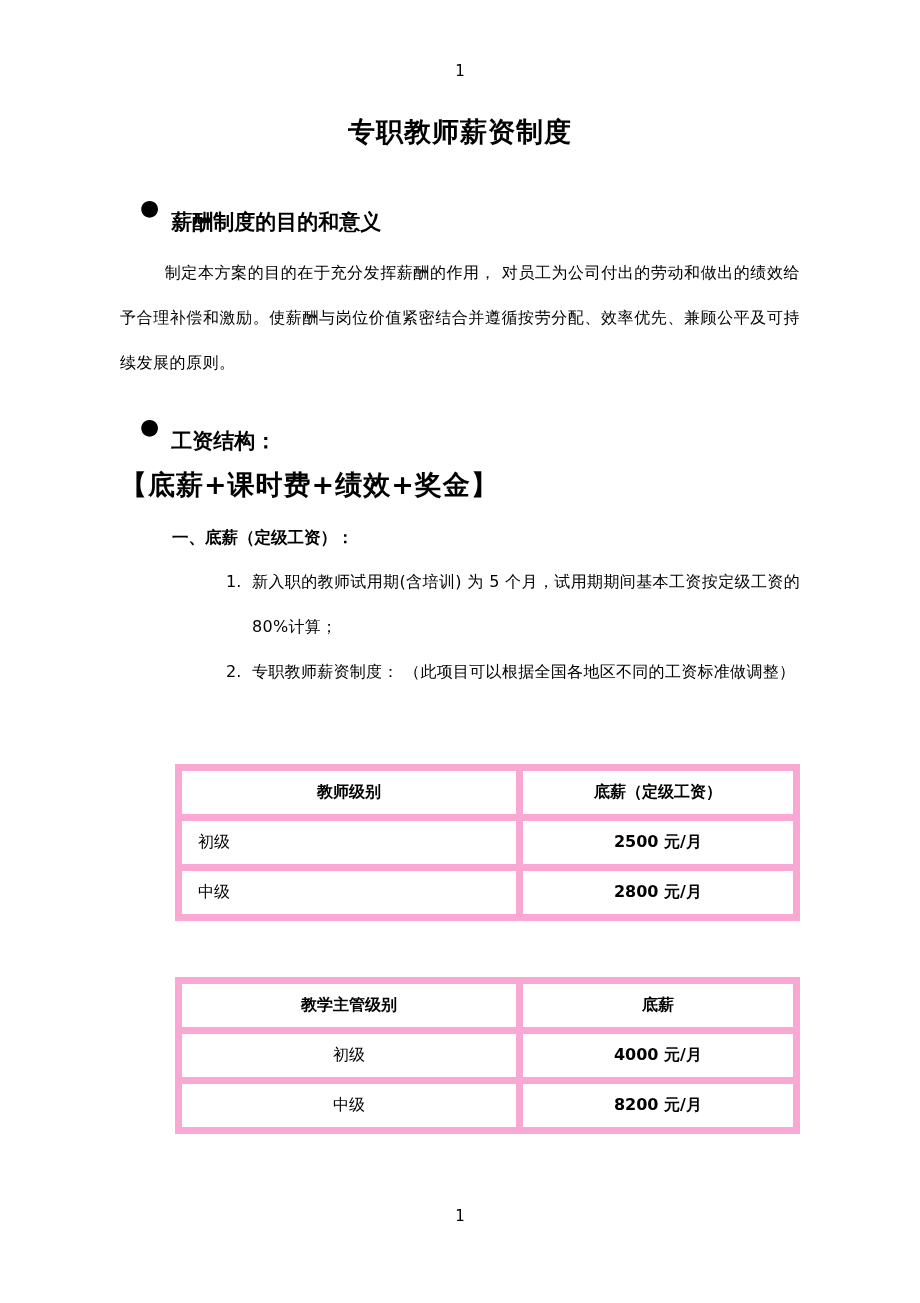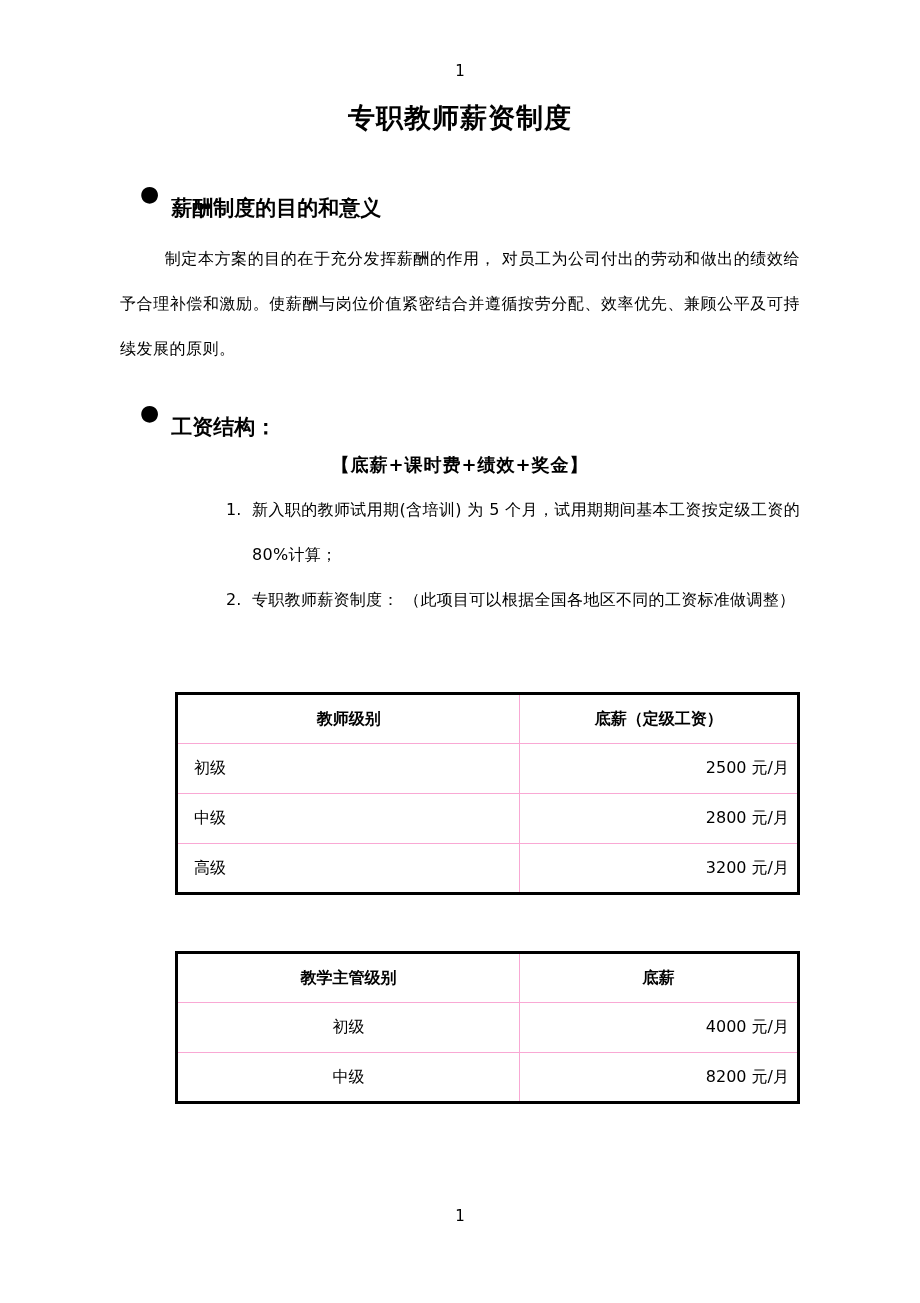--- a/index.html
+++ b/index.html
@@ -23,21 +23,21 @@
     color: #000;
   }
   .page-num.top { padding-top: 62px; }
   .page-num.bottom {
     position: absolute;
     bottom: 78px;
     left: 0;
     right: 0;
   }
   .doc-title {
-    margin-top: 20px;
+    margin-top: 34px;
     text-align: center;
     font-size: 27px;
     font-weight: 700;
     letter-spacing: 1px;
   }
   .bullet-heading {
     margin-top: 30px;
     padding-left: 20px;
     display: flex;
     align-items: center;
@@ -56,22 +56,22 @@
     margin-top: 14px;
     font-size: 16px;
     line-height: 45px;
     text-indent: 2.8em;
     text-align: justify;
     letter-spacing: 0.5px;
   }
   .structure-heading { margin-top: 14px; }
   .formula {
     margin-top: 12px;
-    text-align: center;
-    font-size: 18px;
+    text-align: left;
+    font-size: 27px;
     font-weight: 700;
     letter-spacing: 1px;
   }
   .subheading {
     margin-top: 24px;
     margin-left: 52px;
     font-size: 16.5px;
     font-weight: 700;
   }
   .num-list { margin-top: 10px; }
@@ -92,31 +92,31 @@
   .salary-table {
     border-collapse: collapse;
     margin-left: 55px;
     width: 625px;
     border: 3px solid #000;
     font-size: 16px;
   }
   .salary-table.first { margin-top: 70px; }
   .salary-table.second { margin-top: 56px; }
   .salary-table th, .salary-table td {
-    border: 1px solid #f9a8d4;
+    border: 7px solid #f9a8d4;
     height: 50px;
     padding: 0 8px;
   }
   .salary-table th {
     font-weight: 700;
     text-align: center;
   }
   .salary-table col.c1 { width: 345px; }
   .salary-table col.c2 { width: 280px; }
-  .salary-table td.val { text-align: right; }
+  .salary-table td.val { text-align: center; font-weight: bold; }
   .salary-table.first td.lvl { text-align: left; padding-left: 16px; }
   .salary-table.second td.lvl { text-align: center; }
 </style>
 </head>
 <body>
 
 <div class="page">
 
   <div class="page-num top">1</div>
 
@@ -129,20 +129,21 @@
 
   <p class="body-para">制定本方案的目的在于充分发挥薪酬的作用，  对员工为公司付出的劳动和做出的绩效给予合理补偿和激励。使薪酬与岗位价值紧密结合并遵循按劳分配、效率优先、兼顾公平及可持续发展的原则。</p>
 
   <div class="bullet-heading structure-heading">
     <span class="bullet">●</span>
     <span class="heading-text">工资结构：</span>
   </div>
 
   <div class="formula">【底薪+课时费+绩效+奖金】</div>
 
+  <div class="subheading">一、底薪（定级工资）：</div>
 
   <div class="num-list">
     <div class="list-item">
       <span class="list-num">1.</span>
       <span class="list-text">新入职的教师试用期(含培训) 为 5 个月，试用期期间基本工资按定级工资的 80%计算；</span>
     </div>
     <div class="list-item">
       <span class="list-num">2.</span>
       <span class="list-text">专职教师薪资制度： （此项目可以根据全国各地区不同的工资标准做调整）</span>
     </div>
@@ -161,24 +162,20 @@
     </thead>
     <tbody>
       <tr>
         <td class="lvl">初级</td>
         <td class="val">2500 元/月</td>
       </tr>
       <tr>
         <td class="lvl">中级</td>
         <td class="val">2800 元/月</td>
       </tr>
-      <tr>
-        <td class="lvl">高级</td>
-        <td class="val">3200 元/月</td>
-      </tr>
     </tbody>
   </table>
 
   <table class="salary-table second">
     <colgroup>
         <col class="c1">
         <col class="c2">
       </colgroup>
     <thead>
       <tr>

